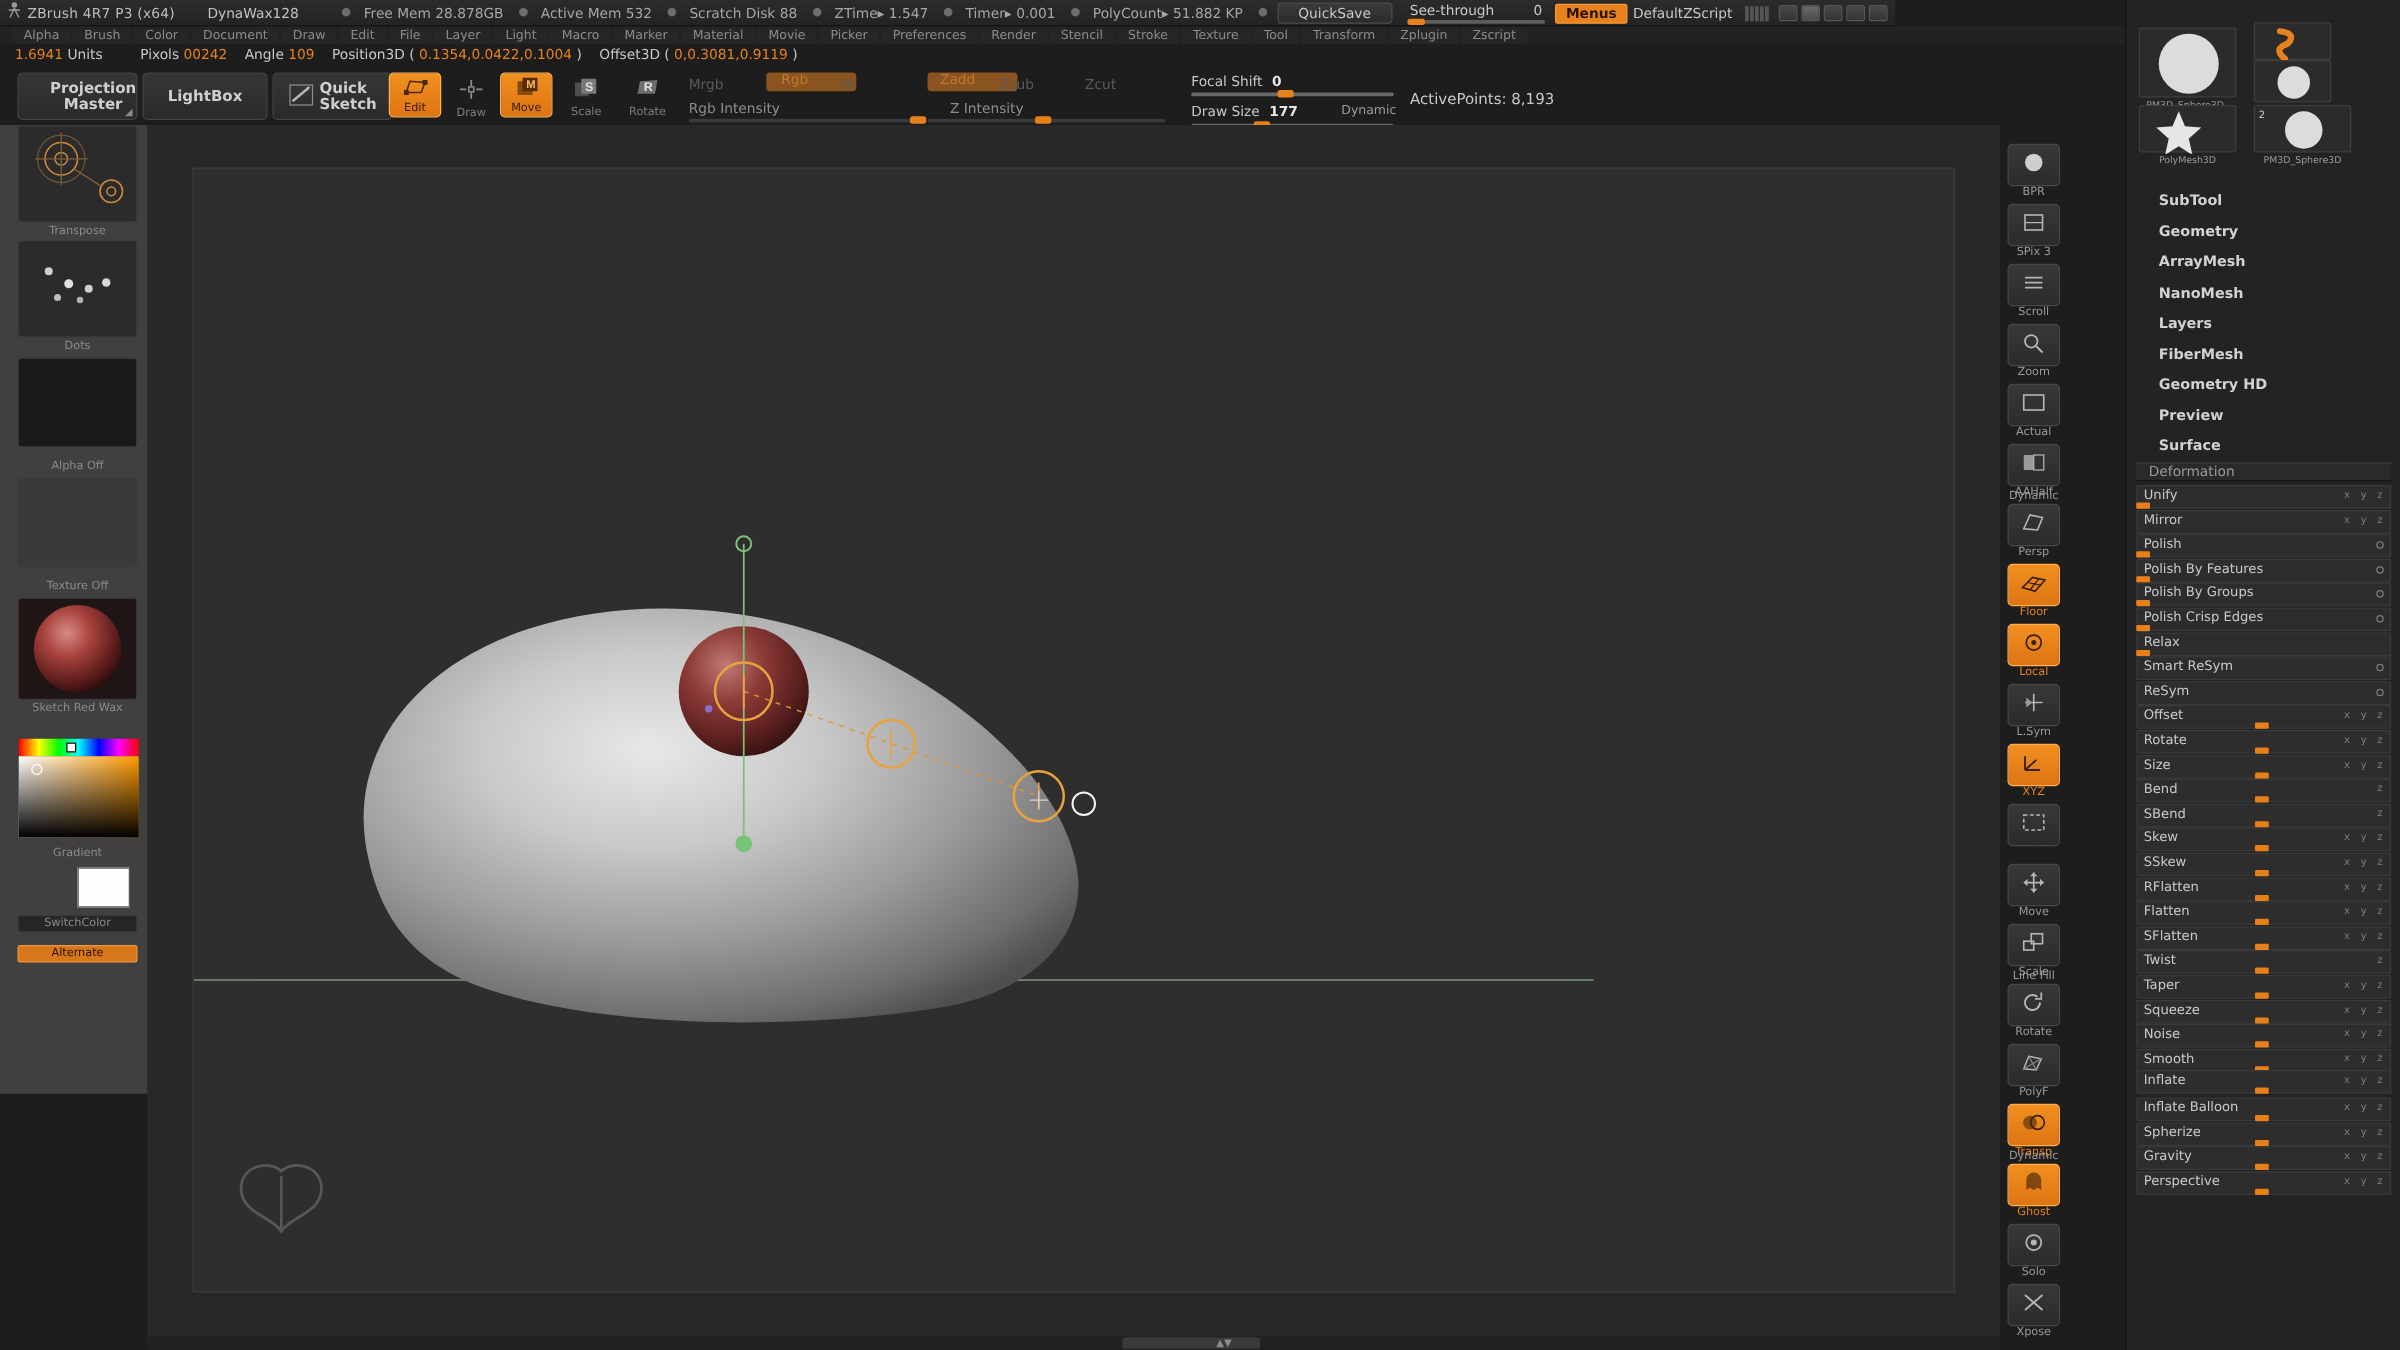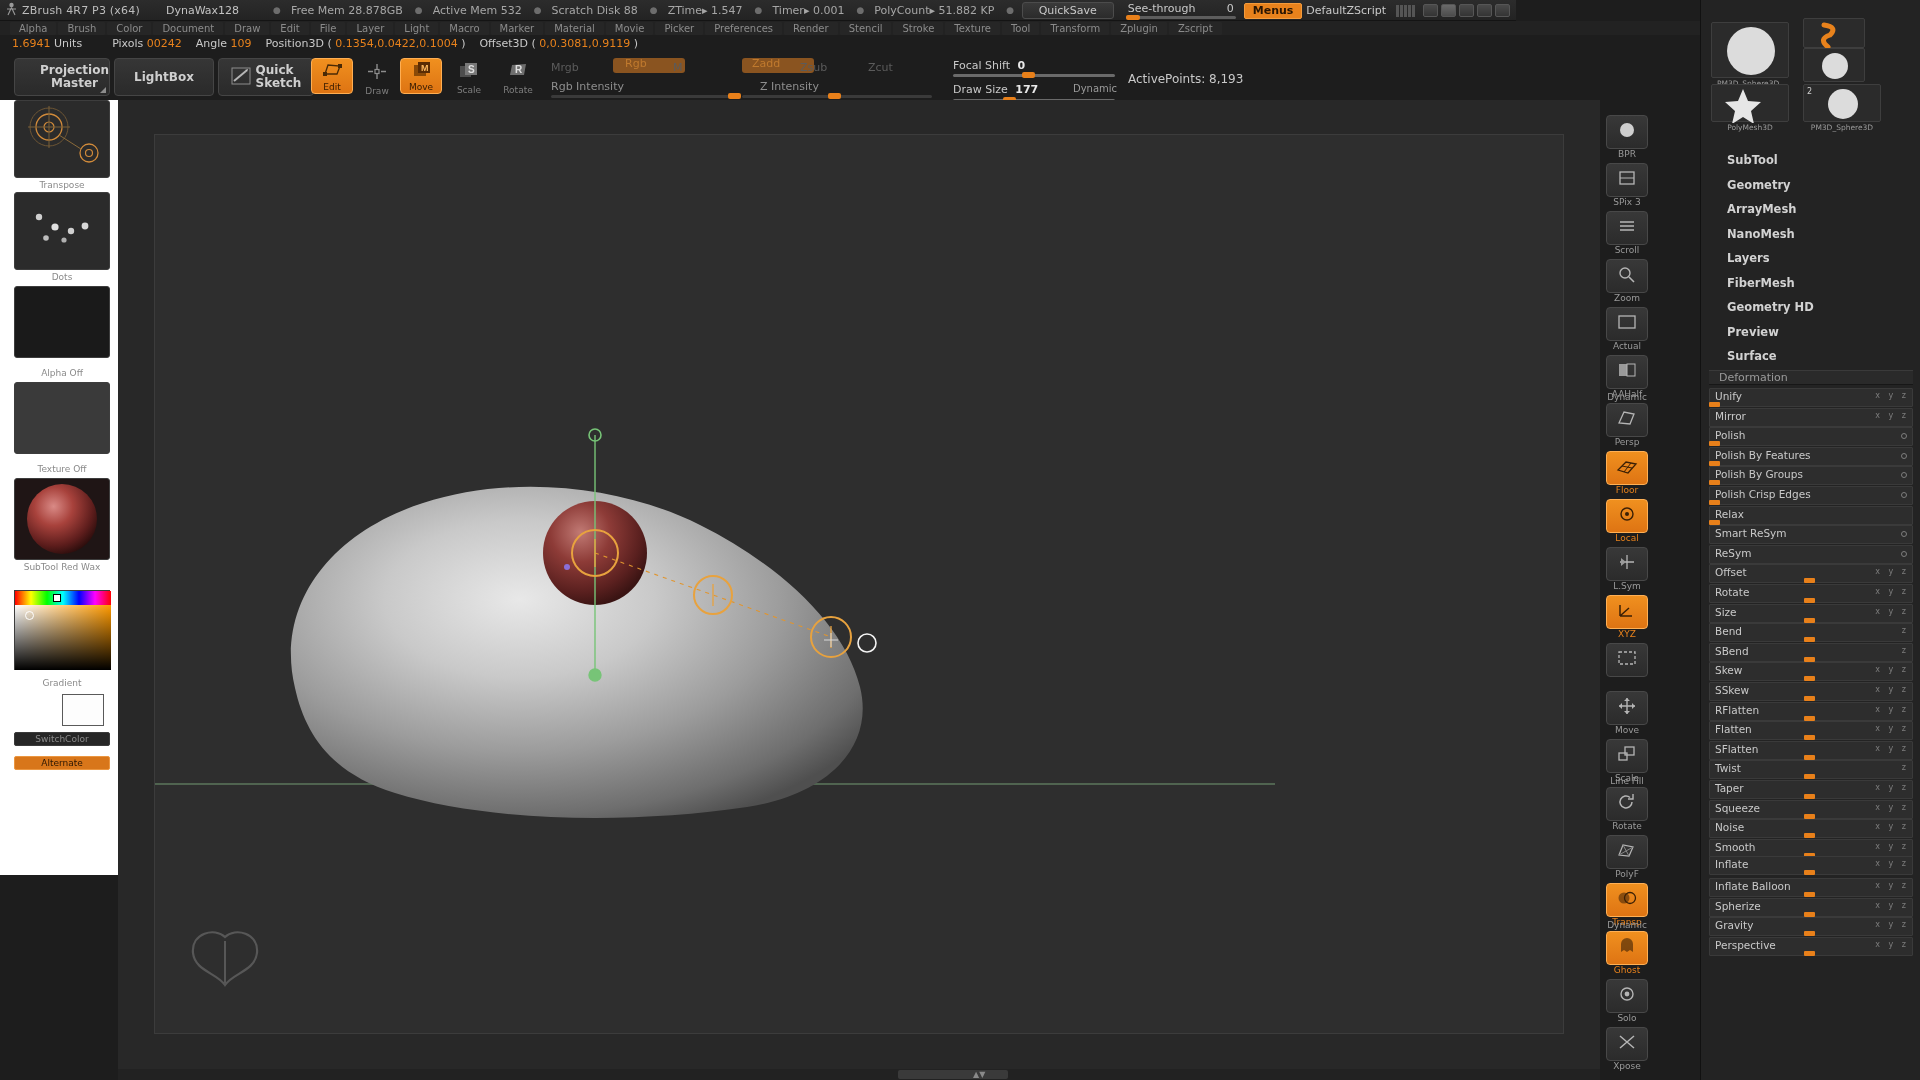--- a/index.html
+++ b/index.html
@@ -96,21 +96,21 @@
   .modechip{ position:absolute; height:15px; border-radius:3px; background:#7a4a1d;padding-left:19px; }
   .modechip.lit{ background:#8a5420; }
   .slider-lbl{ position:absolute; font-size:11px; color:#8e8e8e; }
   .slider-track{ position:absolute; height:3px; background:#3a3a3a; border-radius:2px; }
   .slider-fill{ position:absolute; height:3px; background:#8a5420; border-radius:2px; }
   .slider-knob{ position:absolute; width:13px; height:6px; background:#e8801a; border-radius:2px; }
 
   .ptinfo{ position:absolute; font-size:12px; color:#c9c9c9; white-space:nowrap;}
 
   
-  .leftpal{ position:absolute; left:0; top:100px; width:118px; height:775px; background:#ffffff; }
+  .leftpal{ position:absolute; left:0; top:100px; width:118px; height:775px; background:#404040; }
   .lp-box{
     position:absolute; left:14px; width:96px;
     background:#2b2b2b; border:1px solid #3d3d3d; border-radius:3px;
     overflow:hidden;
   }
   .lp-cap{ position:absolute; left:14px; width:96px; text-align:center;
            font-size:9px; color:#8a8a8a; }
   .lp-cap.boxed{ background:#262626; border:1px solid #3a3a3a; border-radius:2px;
                  height:14px; line-height:13px; }
   .lp-cap.orange-bar{ background:#d8761a; color:#2a1603; border-color:#eb9640; }
@@ -457,21 +457,21 @@
           <radialGradient id="mat" cx="38%" cy="32%" r="72%">
             <stop offset="0%" stop-color="#d98a86"></stop>
             <stop offset="38%" stop-color="#a8423c"></stop>
             <stop offset="78%" stop-color="#5d1d1c"></stop>
             <stop offset="100%" stop-color="#2a0d0c"></stop>
           </radialGradient>
         </defs>
         <circle cx="47" cy="40" r="35" fill="url(#mat)"></circle>
       </svg>
     </div>
-    <div class="lp-cap" style="top:462px;">SubTool Red Wax</div>
+    <div class="lp-cap" style="top:462px;">Sketch Red Wax</div>
 
     <div class="cpicker">
       <div class="cp-hue">
         <div class="cp-mark" style="left:38px; top:3px; width:8px; height:8px; background:#fff; border:1px solid #000;"></div>
       </div>
       <div class="cp-sv">
         <div style="position:absolute;left:10px;top:6px;width:9px;height:9px;border:1px solid #fff;border-radius:50%;"></div>
       </div>
     </div>
     <div class="lp-cap" style="top:578px;">Gradient</div>

